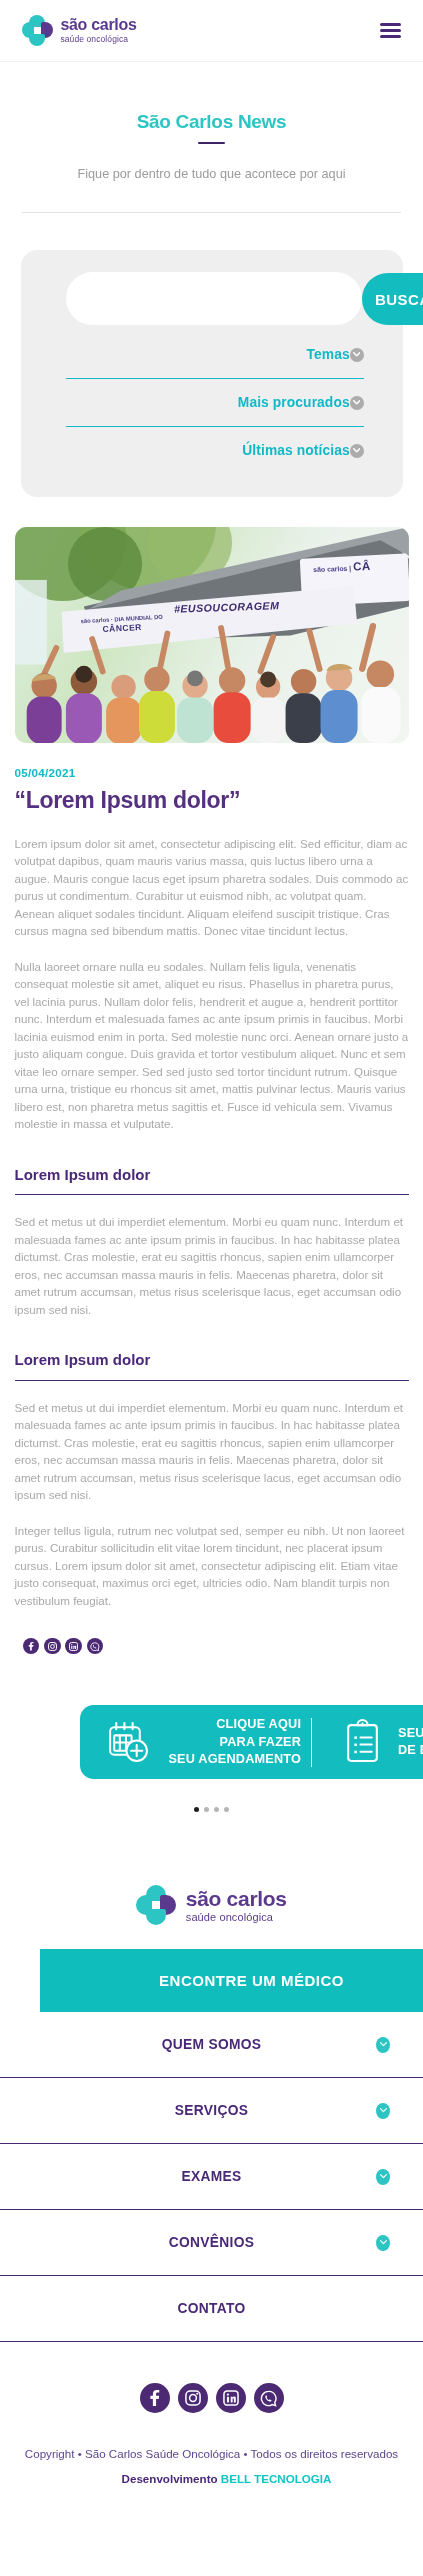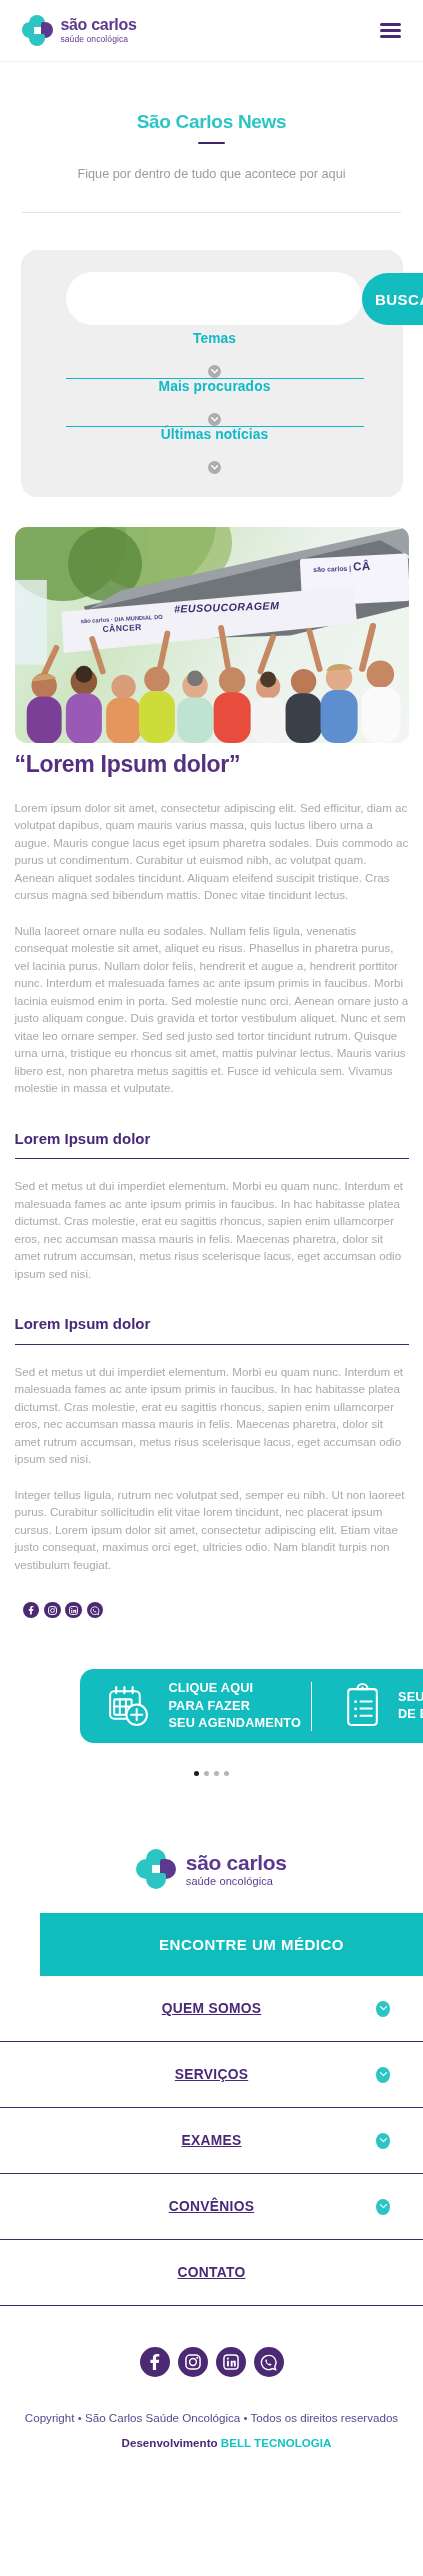--- a/index.html
+++ b/index.html
@@ -51,22 +51,22 @@
   .search-panel{width:382px; margin:37px auto 0; background:var(--panel); border-radius:16px;
     padding:22px 0 23px; box-sizing:border-box;}
   .search-row{position:relative; width:296px; height:53px; margin-left:45px;}
   .search-input{position:absolute; left:0; top:0; width:296px; height:53px; border:none; outline:none;
     border-radius:26.5px; background:#ffffff; box-sizing:border-box; padding:0 106px 0 19px; font-size:12.7px; color:#555;
     font-family:"Liberation Sans", sans-serif;}
   .search-btn{position:absolute; right:-94px; top:1.1px; width:94px; height:52px; border:none; cursor:pointer;
     border-radius:26.5px; background:var(--teal); color:#fff; font-size:15px; font-weight:bold; letter-spacing:0.5px;
     font-family:"Liberation Sans", sans-serif;}
   .filters{margin:6.3px 0 0 45px; width:298px;}
-  .filter-row{height:47px; display:flex; align-items:center; justify-content:space-between;
-    border-bottom:1.1px solid var(--teal-line); cursor:pointer;flex-direction:column;}
+  .filter-row{height:47px; display:flex; align-items:center; justify-content:flex-end;
+    border-bottom:1.1px solid var(--teal-line); cursor:pointer;}
   .filter-row.last{border-bottom:none;}
   .filter-label{font-size:13.8px; color:var(--teal-line); font-weight:bold; letter-spacing:0.1px;}
   .chev-circle{width:13.8px; height:13.8px; border-radius:50%; background:#acacac; display:flex; align-items:center; justify-content:center;}
   .chev-circle svg{display:block;}
 
   
   .photo{position:relative; width:394px; height:216px; margin:30px auto 0; border-radius:11.6px; overflow:hidden;
     background:linear-gradient(120deg,#dff0e2 0%, #cfe6c2 30%, #e9f2ea 60%, #f2f5f1 100%);}
   .photo svg{position:absolute; inset:0; display:block;}
   .photo-banner-text{position:absolute; left:159px; top:74px; font-size:10.6px; font-weight:bold; font-style:italic;
@@ -88,21 +88,21 @@
   .sec-rule{border:none; border-top:1.6px solid var(--purple-dark); margin:11.6px 0 0;}
 
   .share-row{display:flex; gap:4.8px; margin:28.6px 0 0 8.5px;}
   .s-circle{width:16.4px; height:16.4px; border-radius:50%; background:var(--purple-icon); display:flex; align-items:center; justify-content:center; cursor:pointer;}
   .s-circle svg{display:block;}
 
   
   .carousel-viewport{width:423px; overflow:hidden; margin-top:51px;}
   .cta-banner{margin-left:80px; width:487px; height:74px; background:var(--teal); border-radius:13.8px;
     position:relative; color:#fff;}
-  .cta-slide1{position:absolute; left:25.4px; top:0; height:74px; display:flex; align-items:center; gap:18px;}
+  .cta-slide1{position:absolute; left:25.4px; top:0; height:74px; display:flex; align-items:center; gap:18px;text-align:right;}
   .cta-lines{font-size:12.7px; font-weight:bold; line-height:17.5px; letter-spacing:0.2px;}
   .cta-divider{position:absolute; left:231px; top:12.7px; width:1.1px; height:49px; background:#ffffff;}
   .cta-slide2{position:absolute; left:263px; top:0; height:74px; display:flex; align-items:center; gap:16px;}
   .dots{display:flex; gap:4.8px; justify-content:center; margin-top:27.5px;}
   .dot{width:5.3px; height:5.3px; border-radius:50%; background:#b5b5b5; cursor:pointer;}
   .dot.active{background:#1c1c1c;}
 
   
   .footer-logo{display:flex; align-items:center; justify-content:center; gap:9.5px; margin-top:73px;}
   .footer-logo .logo-mark{width:40px; height:40px;}
@@ -113,21 +113,21 @@
   .footer-logo .logo-title{font-size:21px;}
   .footer-logo .logo-sub{font-size:11px; margin-top:2.6px;}
 
   .find-doctor{margin-top:24px; height:63px; background:#0fbdbd; display:flex; align-items:center; justify-content:center;
     width:423px; border:none; cursor:pointer;margin-left:40px;}
   .find-doctor span{color:#fff; font-size:15px; font-weight:bold; letter-spacing:0.5px; font-family:"Liberation Sans", sans-serif;}
 
   .f-menu{list-style:none; margin:0; padding:0;}
   .f-item{position:relative; height:65px; display:flex; align-items:center; justify-content:center;
     border-bottom:1.6px solid var(--purple-dark); cursor:pointer;}
-  .f-label{font-size:13.8px; font-weight:bold; color:var(--purple-text); letter-spacing:0.3px;text-decoration:underline;}
+  .f-label{font-size:13.8px; font-weight:bold; color:var(--purple-text); letter-spacing:0.3px;}
   .f-chev{position:absolute; right:33px; top:50%; transform:translateY(-50%);
     width:13.8px; height:16px; border-radius:50%; background:var(--teal-bright); display:flex; align-items:center; justify-content:center;}
 
   .f-social{display:flex; gap:8px; justify-content:center; margin-top:41px;}
   .f-circle{width:30px; height:30px; border-radius:50%; background:var(--purple-icon); display:flex; align-items:center; justify-content:center; cursor:pointer;}
 
   .copyright{margin-top:34px; text-align:center; font-size:11.6px; color:#5c4790;}
   .dev-line{margin-top:11.6px; text-align:center; font-size:11.6px; padding-bottom:37px;}
   .dev-label{font-weight:bold; color:var(--purple-text);margin-left:30px;}
   .dev-company{font-weight:bold; color:#12c4c4; cursor:pointer;}
@@ -258,20 +258,21 @@
       <span class="big">CÂNCER</span>
     </div>
     <div class="photo-banner-text">#EUSOUCORAGEM</div>
     <div class="photo-banner-right">
       <span>são carlos</span> |
       <span class="big">CÂ</span>
     </div>
   </div>
 
   <article class="article">
+    <div class="article-date">05/04/2021</div>
     <h2 class="article-title">“Lorem Ipsum dolor”</h2>
 
     <p class="first">Lorem ipsum dolor sit amet, consectetur adipiscing elit. Sed efficitur, diam ac volutpat dapibus, quam mauris varius massa, quis luctus libero urna a augue. Mauris congue lacus eget ipsum pharetra sodales. Duis commodo ac purus ut condimentum. Curabitur ut euismod nibh, ac volutpat quam. Aenean aliquet sodales tincidunt. Aliquam eleifend suscipit tristique. Cras cursus magna sed bibendum mattis. Donec vitae tincidunt lectus.</p>
     <p>Nulla laoreet ornare nulla eu sodales. Nullam felis ligula, venenatis consequat molestie sit amet, aliquet eu risus. Phasellus in pharetra purus, vel lacinia purus. Nullam dolor felis, hendrerit et augue a, hendrerit porttitor nunc. Interdum et malesuada fames ac ante ipsum primis in faucibus. Morbi lacinia euismod enim in porta. Sed molestie nunc orci. Aenean ornare justo a justo aliquam congue. Duis gravida et tortor vestibulum aliquet. Nunc et sem vitae leo ornare semper. Sed sed justo sed tortor tincidunt rutrum. Quisque urna urna, tristique eu rhoncus sit amet, mattis pulvinar lectus. Mauris varius libero est, non pharetra metus sagittis et. Fusce id vehicula sem. Vivamus molestie in massa et vulputate.</p>
 
     <h3 class="sec-heading">Lorem Ipsum dolor</h3>
     <hr class="sec-rule">
     <p>Sed et metus ut dui imperdiet elementum. Morbi eu quam nunc. Interdum et malesuada fames ac ante ipsum primis in faucibus. In hac habitasse platea dictumst. Cras molestie, erat eu sagittis rhoncus, sapien enim ullamcorper eros, nec accumsan massa mauris in felis. Maecenas pharetra, dolor sit amet rutrum accumsan, metus risus scelerisque lacus, eget accumsan odio ipsum sed nisi.</p>
 
     <h3 class="sec-heading">Lorem Ipsum dolor</h3>

